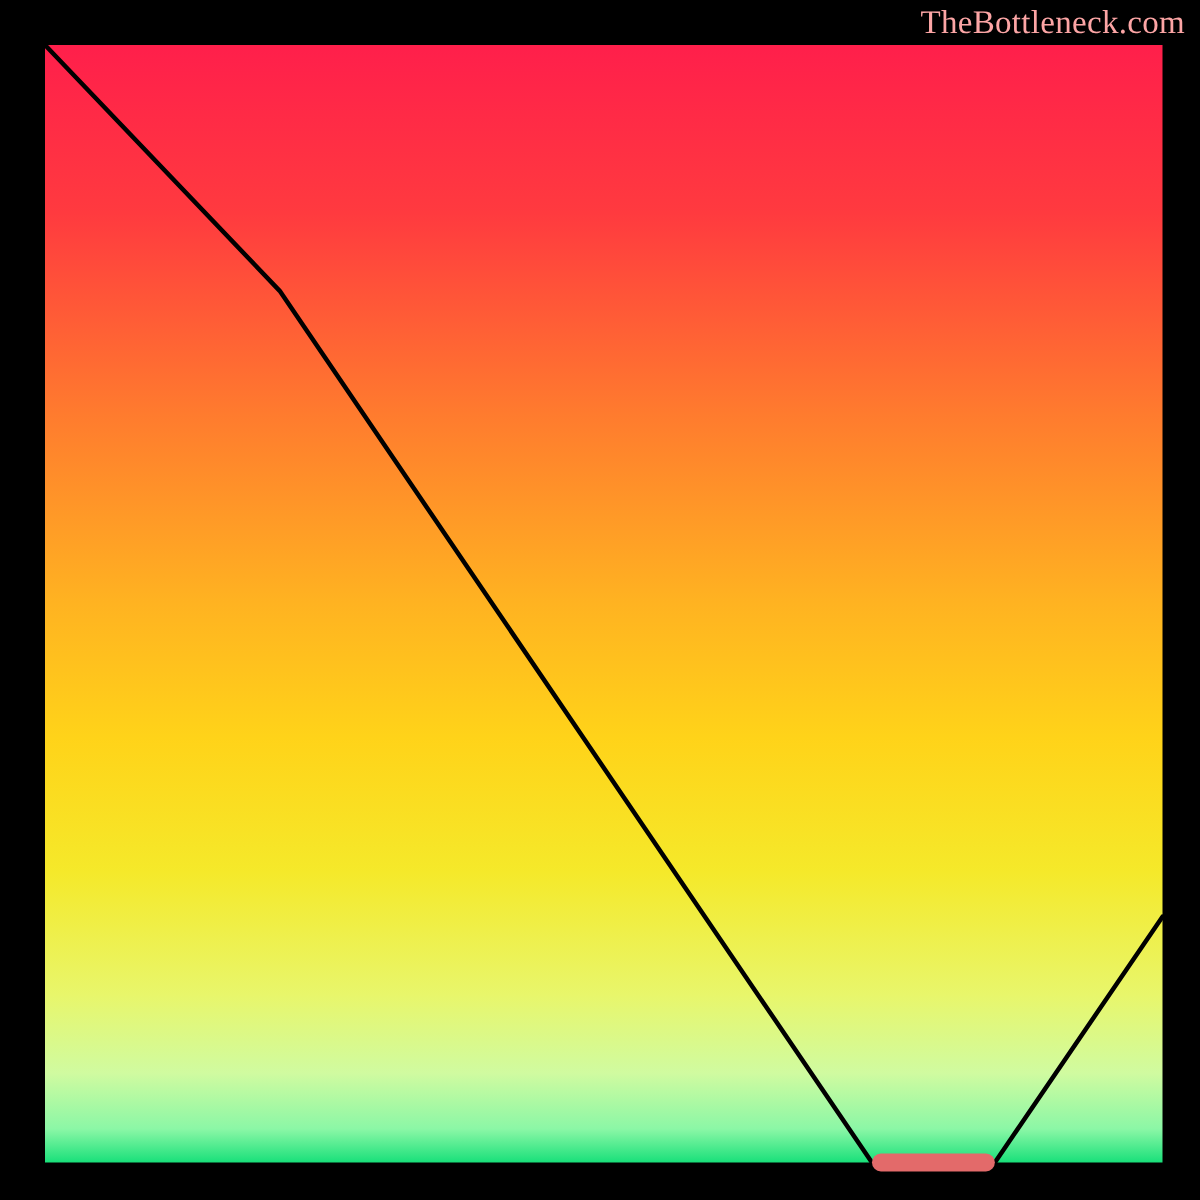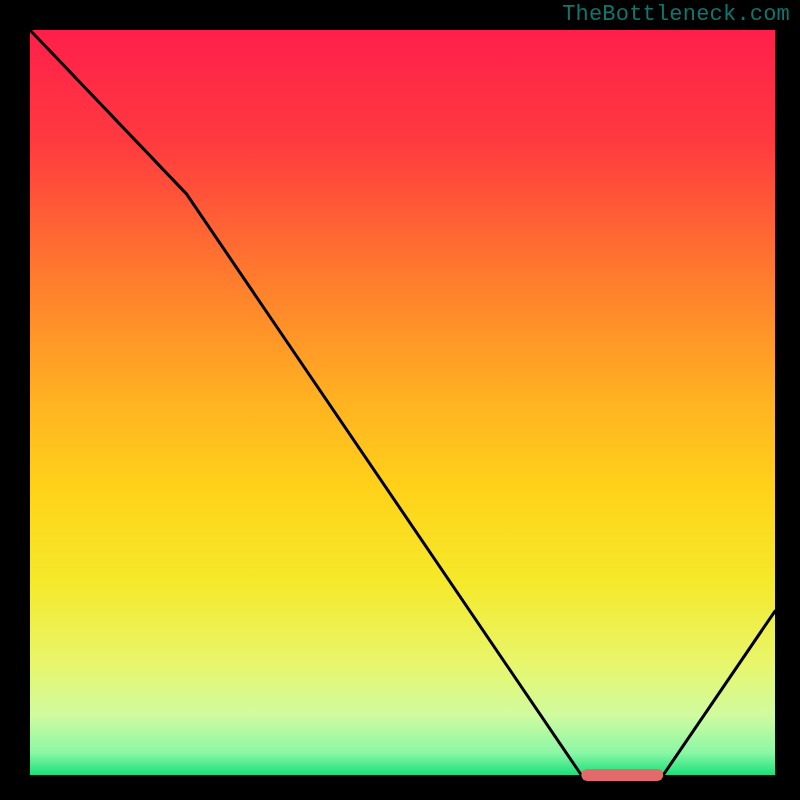--- a/index.html
+++ b/index.html
@@ -12,24 +12,24 @@
   }
   .stage {
     position: relative;
     width: 800px;
     height: 800px;
   }
   .attribution {
     position: absolute;
     top: 2px;
     right: 10px;
-    font-family: Liberation Mono, monospace;
+    font-family: Liberation Serif, serif;
     font-size: 22px;
     font-weight: 500;
-    color: #0f766e;
+    color: #fca5a5;
     letter-spacing: 0.2px;
     z-index: 5;
   }
   svg {
     display: block;
   }
 </style>
 </head>
 <body>
 

